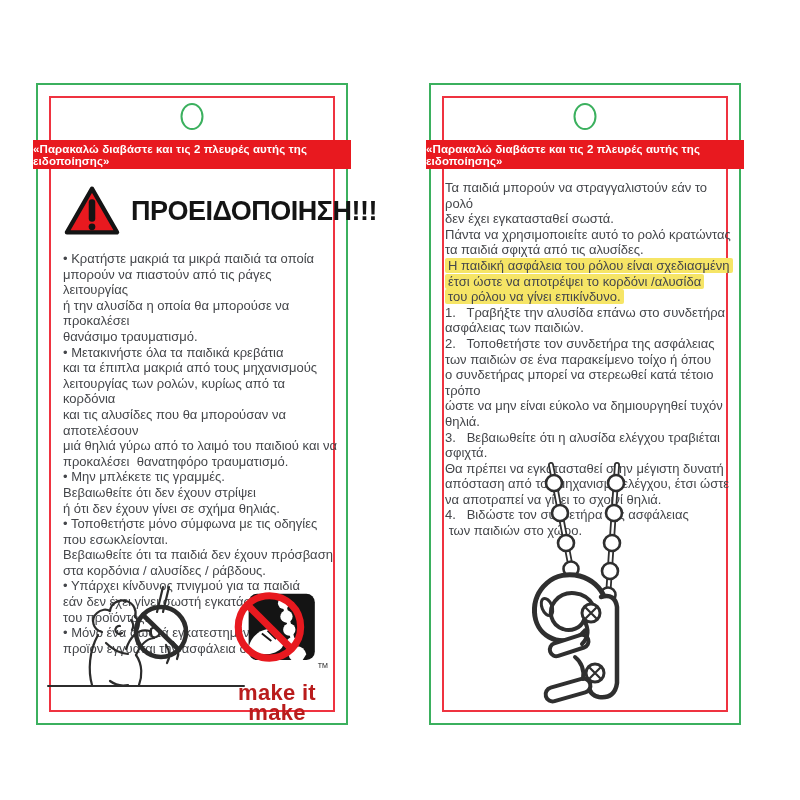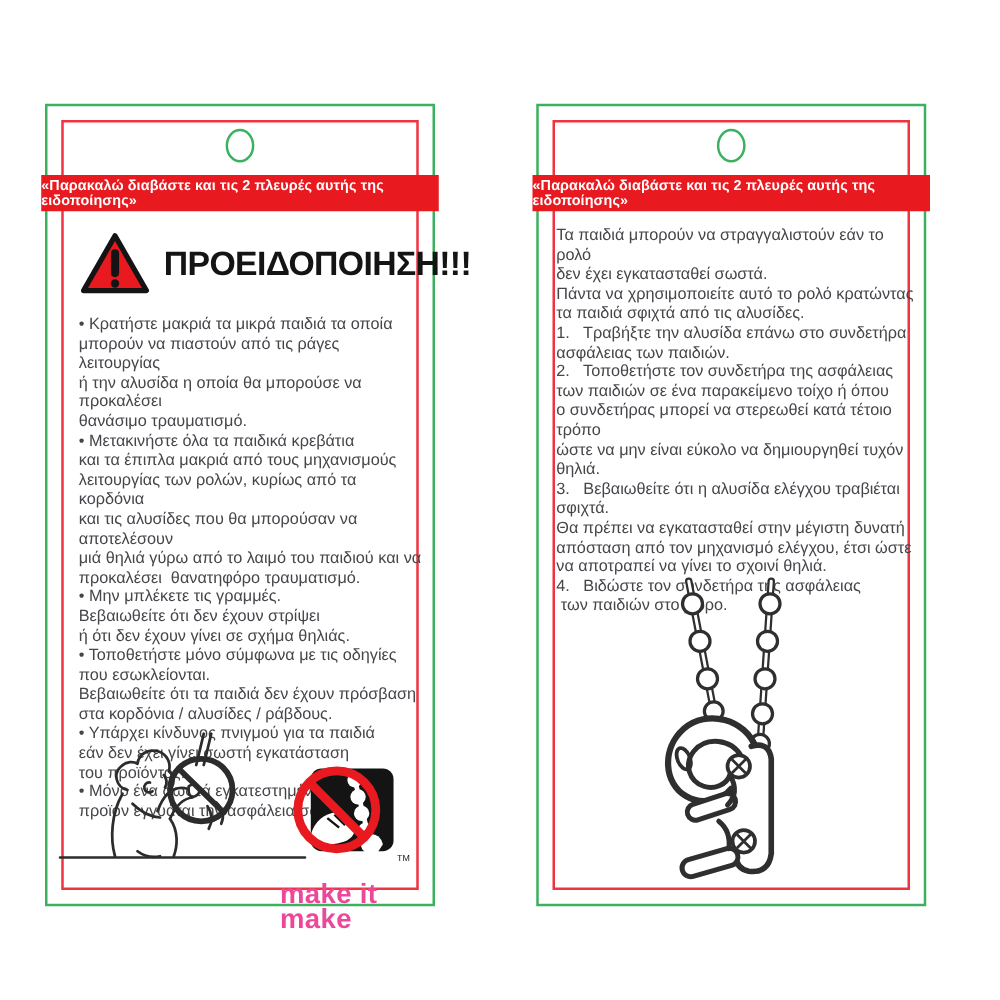--- a/index.html
+++ b/index.html
@@ -39,23 +39,23 @@
   .body-text{
     white-space:pre-wrap;font-size:13px;line-height:15.6px;color:#44464a;
   }
   .left-body{position:absolute;top:166px;left:25px;right:8px;}
   .right-body{position:absolute;top:95px;left:14px;right:6px;}
   .hl{
     background:#f6e566;border-radius:2px;padding:0 3px;
     -webkit-box-decoration-break:clone;box-decoration-break:clone;
   }
   .figure-child{position:absolute;left:6px;top:500px;width:208px;height:140px;}
-  .misafe{position:absolute;right:16px;top:526px;width:106px;text-align:left;}
+  .misafe{position:absolute;right:16px;top:505px;width:106px;text-align:center;}
   .misafe-words{
-    font-size:22px;font-weight:bold;color:#ec4899;line-height:20px;
+    font-size:22px;font-weight:bold;color:#b91c1c;line-height:20px;
     letter-spacing:.3px;margin-top:2px;
   }
   .figure-tensioner{position:absolute;left:50%;transform:translateX(-50%);top:376px;width:160px;height:252px;}
 </style>
 </head>
 <body>
 
 <div class="tag tag-left">
   <div class="inner-border"></div>
   <div class="hole"></div>
@@ -150,20 +150,23 @@
 <div class="tag tag-right">
   <div class="inner-border"></div>
   <div class="hole"></div>
   <div class="banner">«Παρακαλώ διαβάστε και τις 2 πλευρές αυτής της ειδοποίησης»</div>
 
   <div class="right-body">
     <div class="body-text">Τα παιδιά μπορούν να στραγγαλιστούν εάν το ρολό
 δεν έχει εγκατασταθεί σωστά.
 Πάντα να χρησιμοποιείτε αυτό το ρολό κρατώντας
 τα παιδιά σφιχτά από τις αλυσίδες.</div>
+    <div class="body-text"><span class="hl">Η παιδική ασφάλεια του ρόλου είναι σχεδιασμένη
+έτσι ώστε να αποτρέψει το κορδόνι /αλυσίδα
+του ρόλου να γίνει επικίνδυνο.</span></div>
     <div class="body-text">1.   Τραβήξτε την αλυσίδα επάνω στο συνδετήρα
 ασφάλειας των παιδιών.
 2.   Τοποθετήστε τον συνδετήρα της ασφάλειας
 των παιδιών σε ένα παρακείμενο τοίχο ή όπου
 ο συνδετήρας μπορεί να στερεωθεί κατά τέτοιο τρόπο
 ώστε να μην είναι εύκολο να δημιουργηθεί τυχόν θηλιά.
 3.   Βεβαιωθείτε ότι η αλυσίδα ελέγχου τραβιέται σφιχτά.
 Θα πρέπει να εγκατασταθεί στην μέγιστη δυνατή
 απόσταση από τον μηχανισμό ελέγχου, έτσι ώστε
 να αποτραπεί να γίνει το σχοινί θηλιά.

